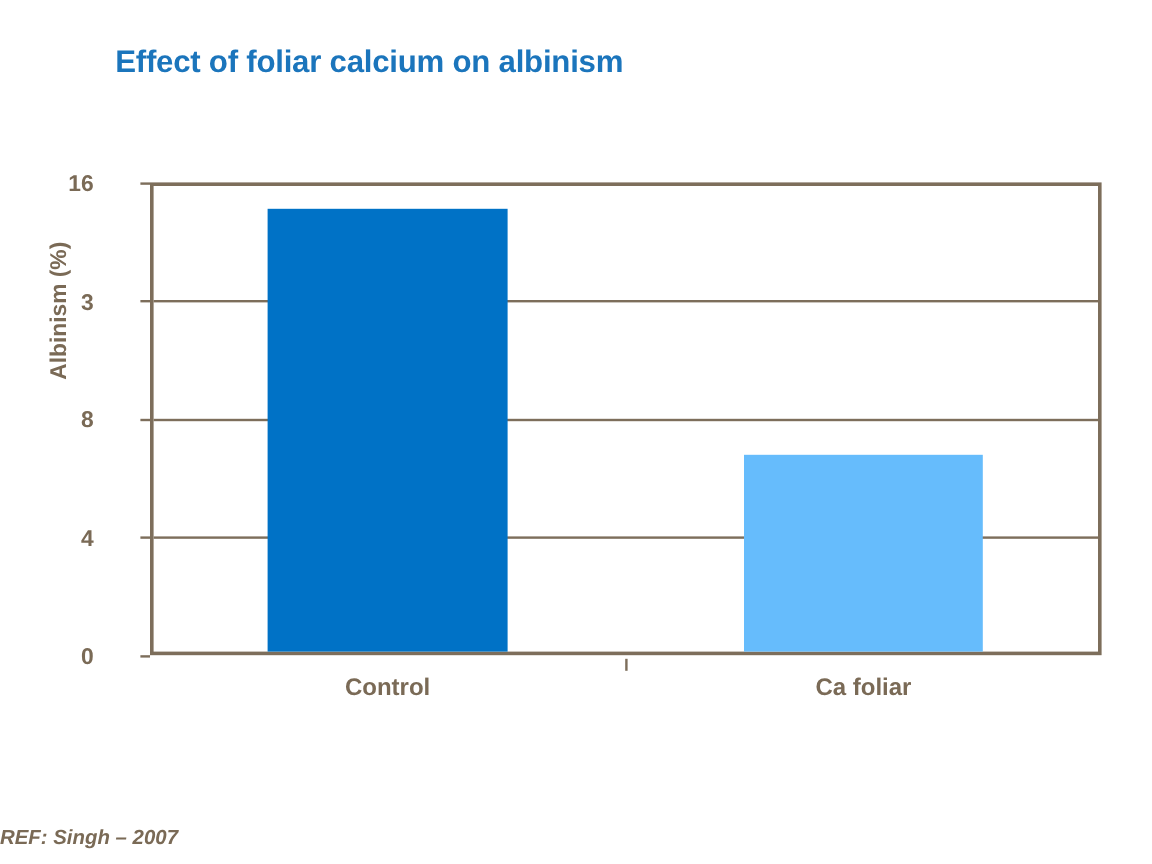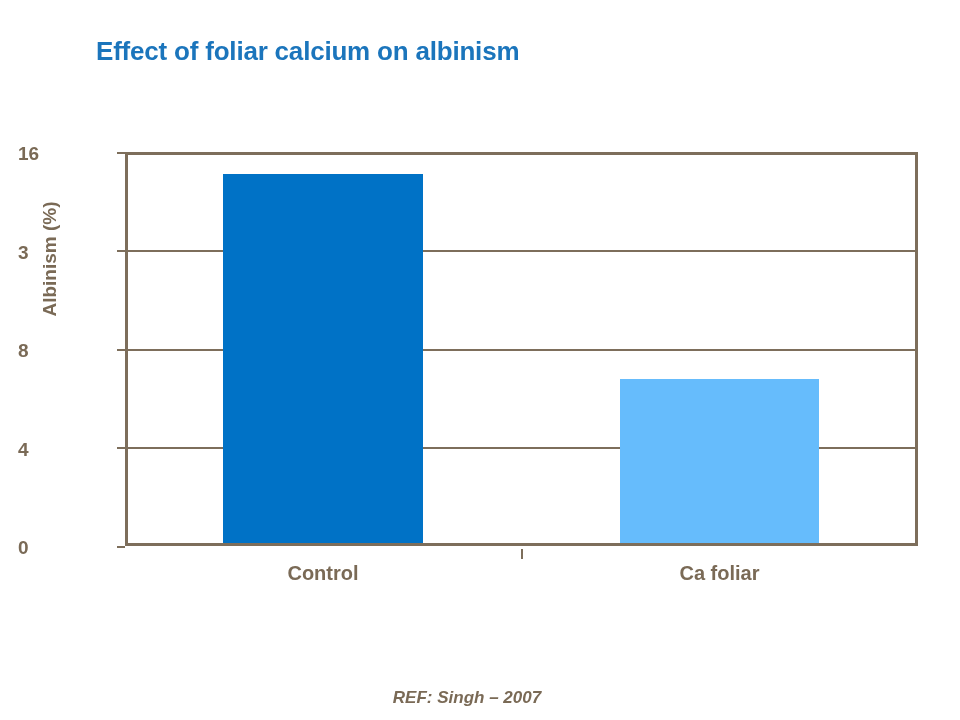--- a/index.html
+++ b/index.html
@@ -70,20 +70,21 @@
     width: 8px;
     height: 0;
     border-top: 2px solid #7d6e5b;
     left: 117px;
   }
 
   .ytick-label {
     position: absolute;
     right: 0;
     width: 60px;
+    text-align: right;
     font-size: 19px;
     font-weight: bold;
     color: #7a6a56;
     line-height: 1;
   }
 
   
   #y-axis-title {
     position: absolute;
     left: 0px;
@@ -117,21 +118,21 @@
     color: #7a6a56;
     white-space: nowrap;
   }
 
   
   #ref-note {
     position: absolute;
     left: 0;
     top: 688px;
     width: 934px;
-    text-align: center;
+    text-align: left;
     font-size: 17px;
     font-weight: bold;
     font-style: italic;
     color: #7a6a56;
     white-space: nowrap;
   }
 </style>
 </head>
 <body>
 

